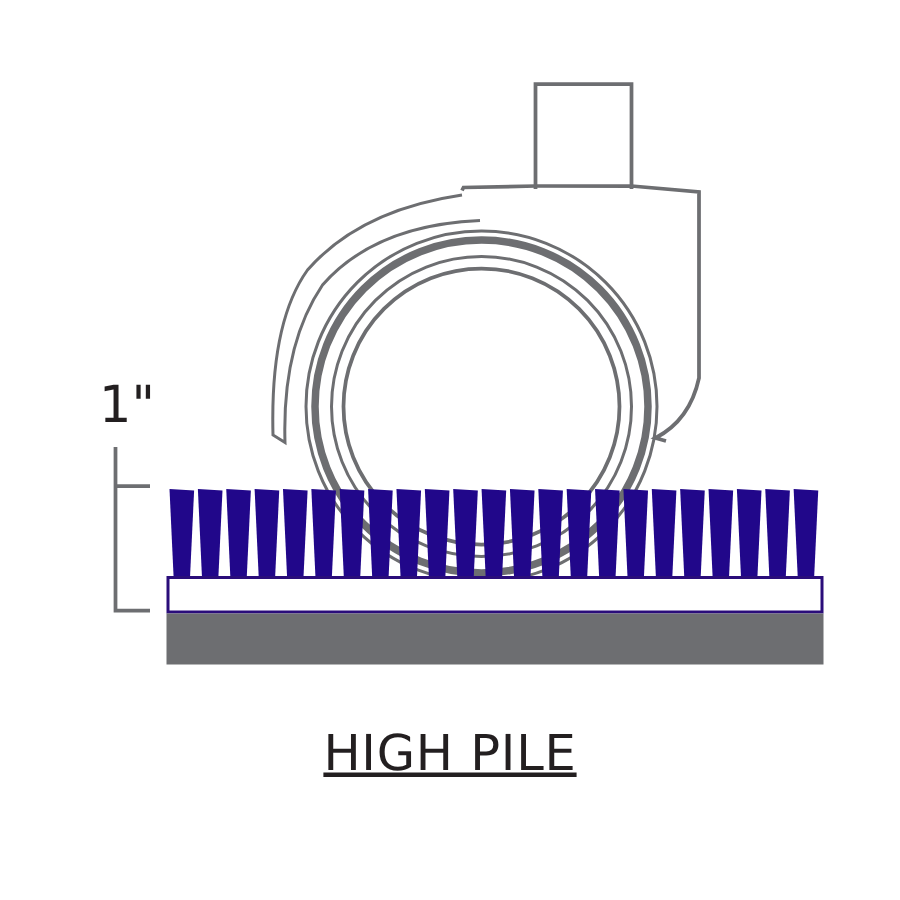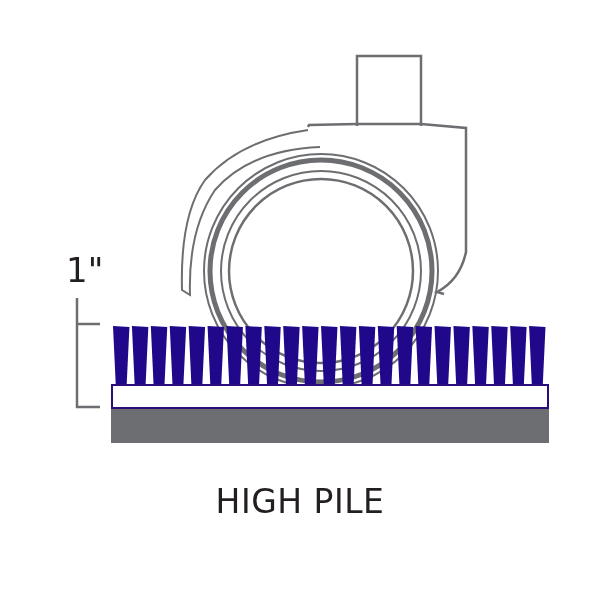--- a/index.html
+++ b/index.html
@@ -1,21 +1,21 @@
 <!DOCTYPE html>
 <html><head>
 <meta charset="utf-8">
 <style>
   html, body { margin: 0; padding: 0; background: #ffffff; }
   body { width: 600px; height: 600px; position: relative; overflow: hidden; }
   #stage { position: absolute; left: 0; top: 0; width: 600px; height: 600px; }
   .caption {
     position: absolute; left: 0; width: 600px; top: 482px;
     text-align: center; font-family: "DejaVu Sans", sans-serif;
-    font-size: 33px; color: #231f20; letter-spacing: 0.5px;
+    font-size: 33px; color: #231f20; letter-spacing: 0.5px; text-decoration: underline;
   }
   .measure-label {
     position: absolute; left: 66px; top: 250px;
     font-family: "DejaVu Sans", sans-serif; font-size: 34px; color: #231f20;
   }
 </style>
 </head>
 <body>
 
 <div id="stage">

